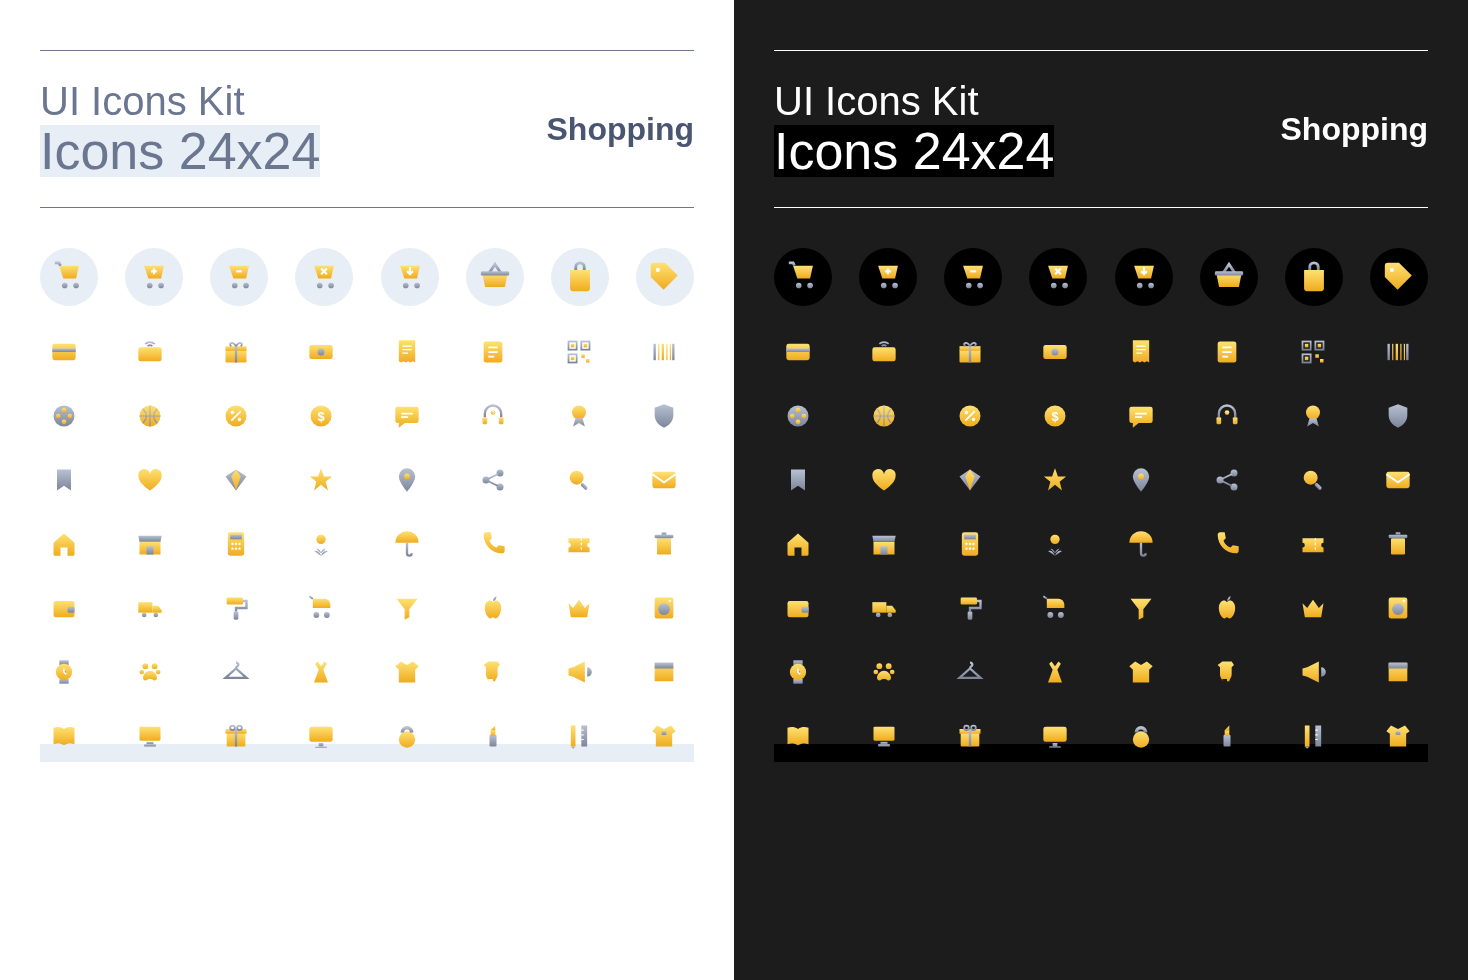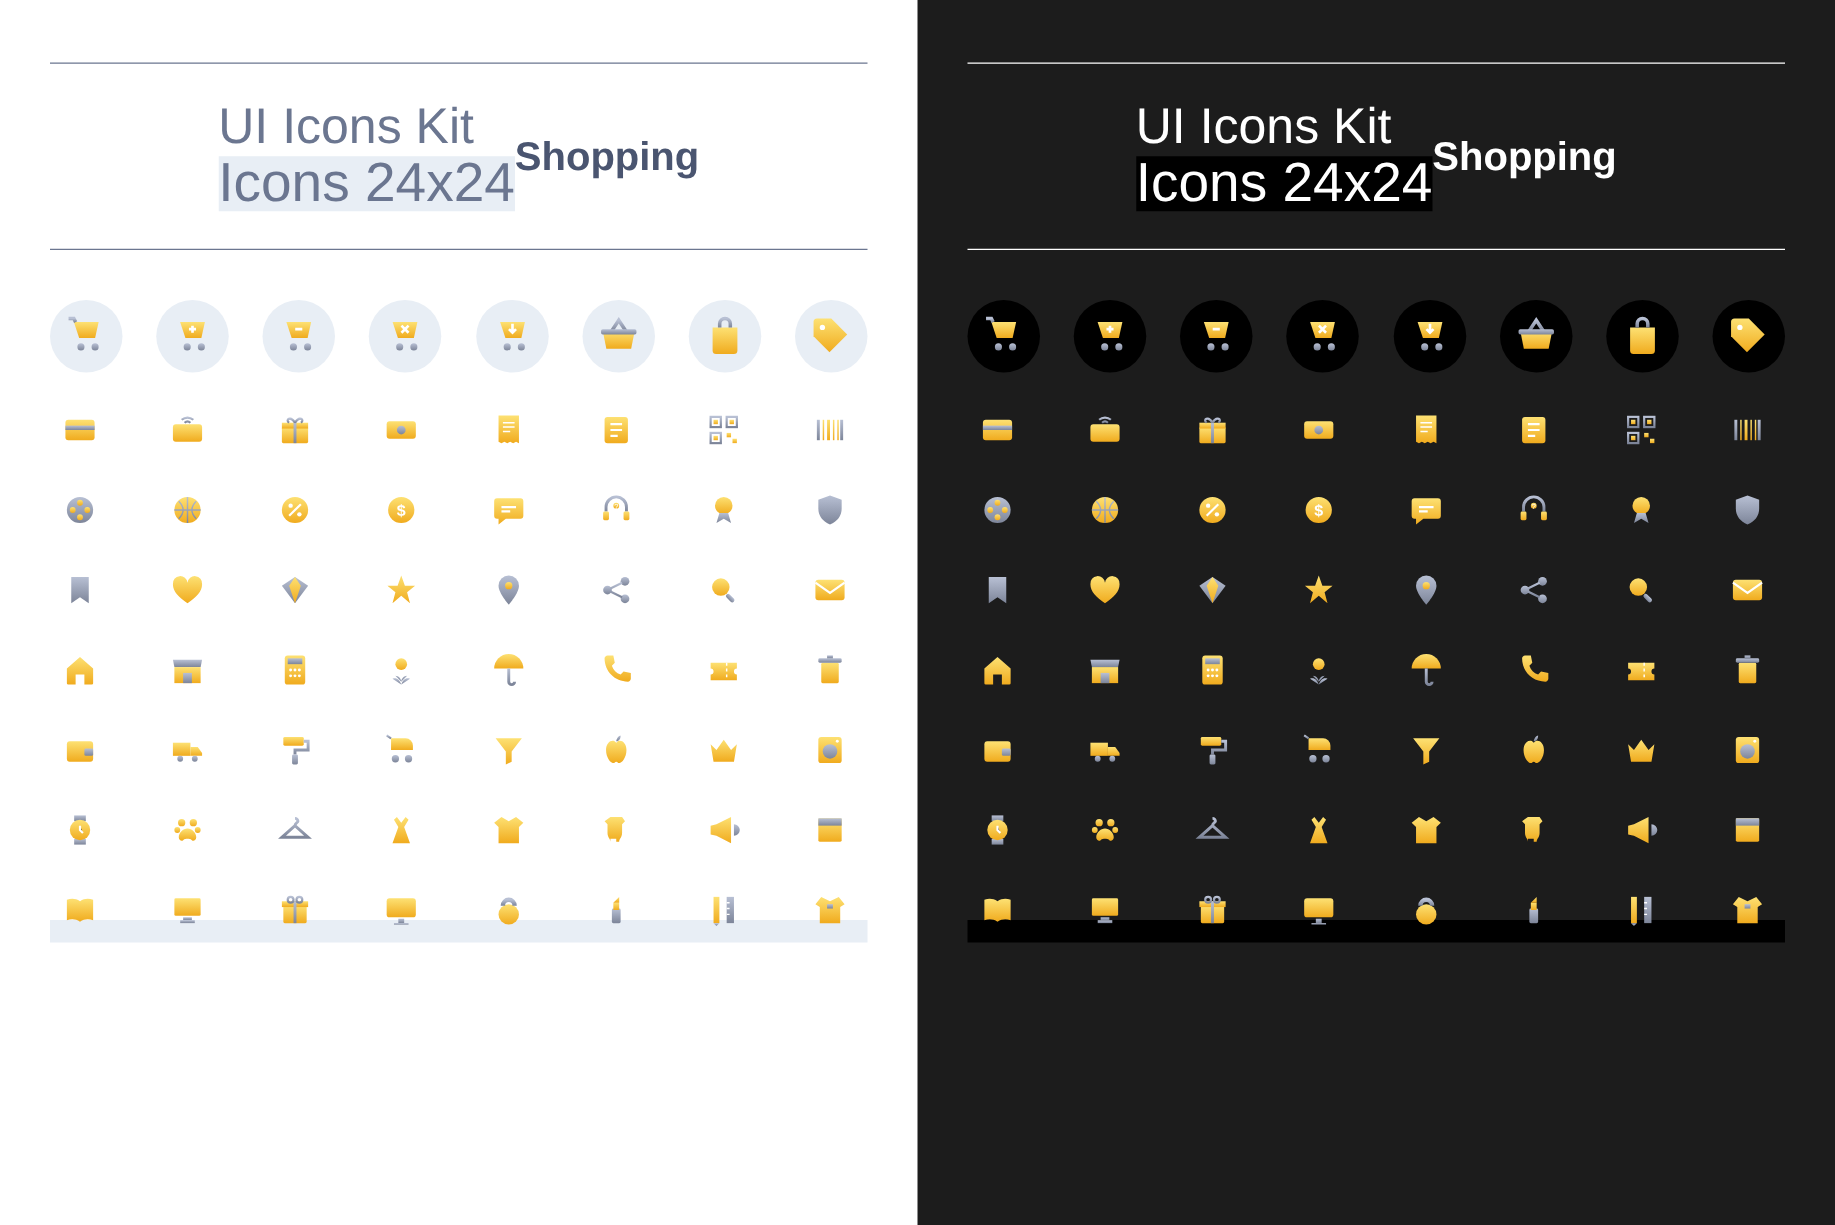--- a/index.html
+++ b/index.html
@@ -3,24 +3,24 @@
 <meta charset="utf-8">
 <style>
 *{margin:0;padding:0;box-sizing:border-box}
 body{font-family:-apple-system,BlinkMacSystemFont,"Segoe UI",sans-serif;width:1468px;height:980px;display:flex}
 .panel{width:50%;height:100%;padding:0 40px}
 .light{background:#fff;color:#6b7690}
 .dark{background:#1c1c1c;color:#fff}
 .divider{height:1px;width:100%;margin:50px 0 20px}
 .light .divider{background:#6b7690}
 .dark .divider{background:#fff}
-.header{display:flex;justify-content:center;align-items:center;padding:10px 0}
+.header{display:flex;justify-content:space-between;align-items:center;padding:10px 0}
 .title-block{display:flex;flex-direction:column;gap:4px}
 .kit-title{font-size:40px;font-weight:400;line-height:1}
-.kit-sub{font-size:44px;font-weight:400;line-height:1}
+.kit-sub{font-size:52px;font-weight:400;line-height:1}
 .light .kit-sub{background:#e8eef5;display:inline-block;width:fit-content}
 .dark .kit-sub{background:#000;display:inline-block;width:fit-content}
 .category{font-size:32px;font-weight:700}
 .light .category{color:#4a5570}
 .dark .category{color:#fff}
 .divider2{height:1px;width:100%;margin:20px 0 40px}
 .light .divider2{background:#6b7690}
 .dark .divider2{background:#fff}
 .hero-row{display:flex;gap:20px;justify-content:space-between;margin-bottom:30px}
 .hero-icon{width:58px;height:58px;border-radius:50%;display:flex;align-items:center;justify-content:center}

